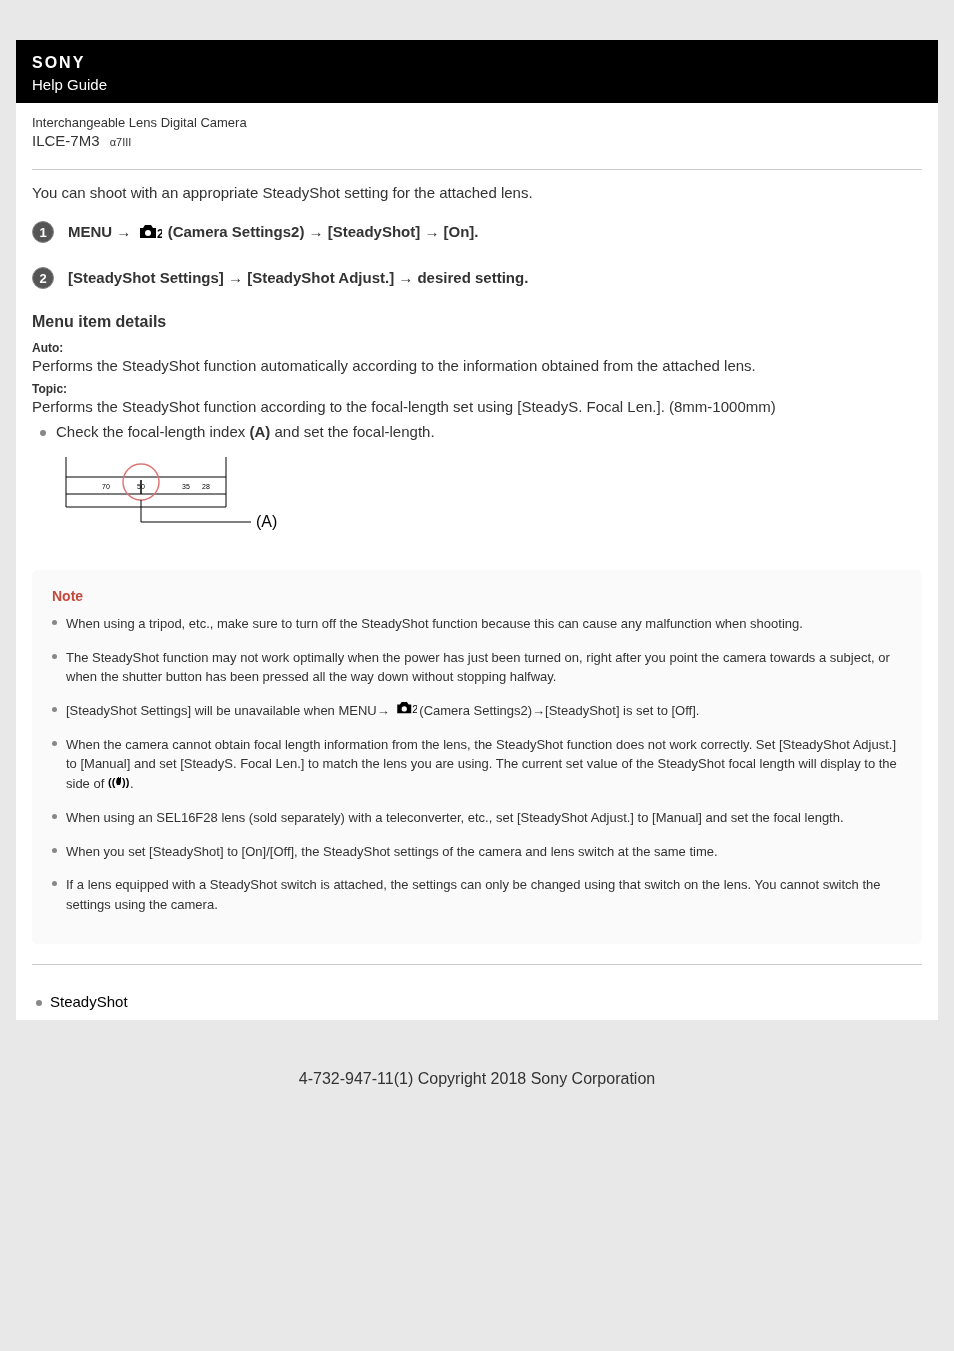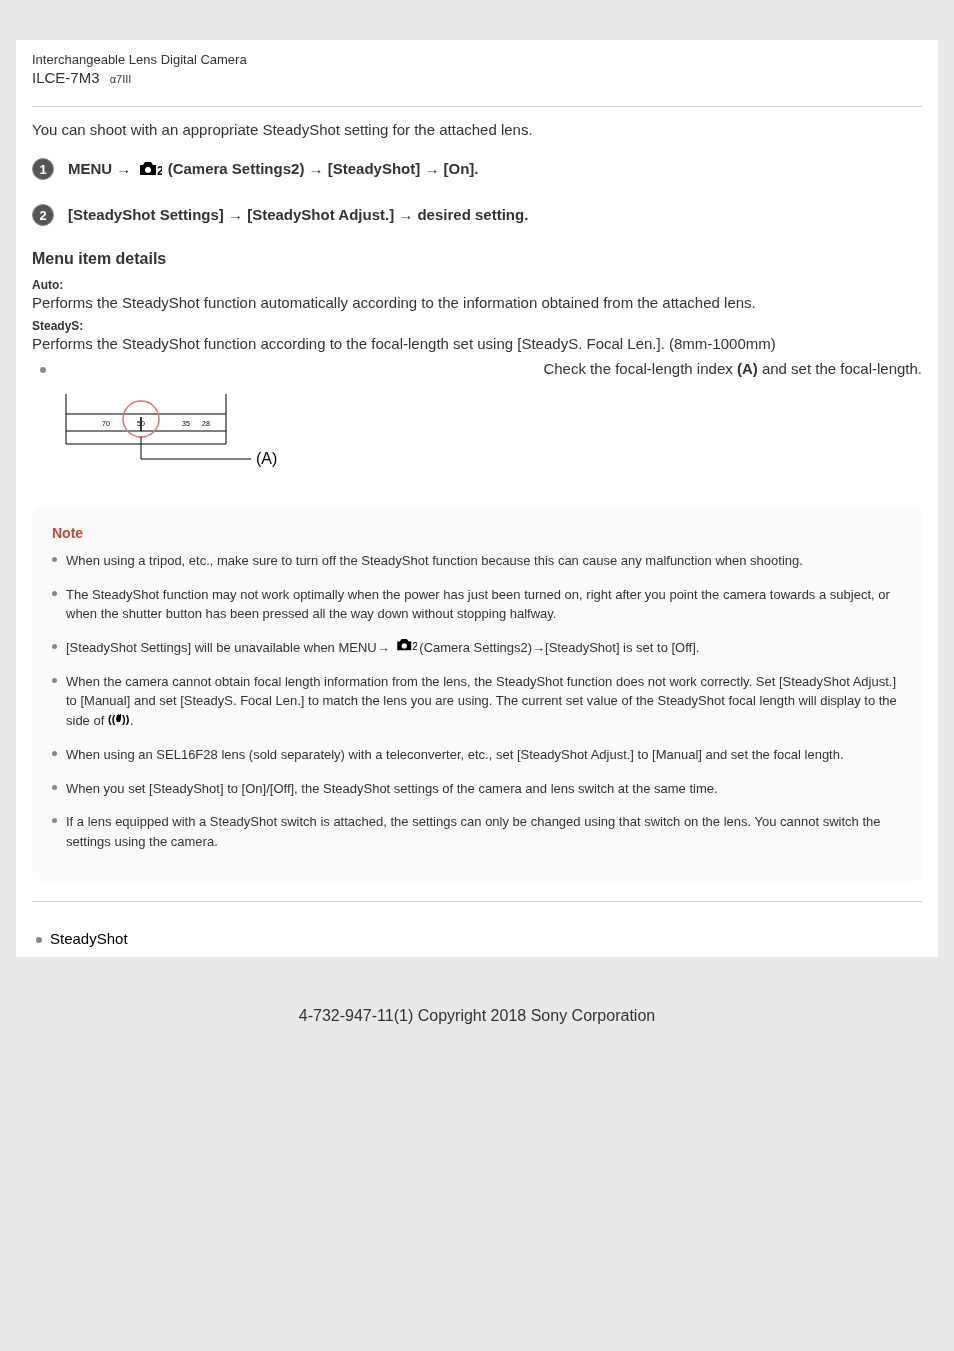--- a/index.html
+++ b/index.html
@@ -23,21 +23,20 @@
       font-weight: bold;
       letter-spacing: 2px;
       font-size: 16px;
       margin-bottom: 4px;
     }
     .help-guide {
       font-size: 15px;
     }
     .content {
       padding: 12px 16px 0 16px;
-      margin-top: 23px;
     }
     .product-type {
       font-size: 13px;
       color: #333;
       margin-bottom: 2px;
     }
     .model-line {
       font-size: 15px;
       margin-bottom: 20px;
     }
@@ -99,21 +98,20 @@
       margin-bottom: 2px;
     }
     .detail-desc {
       font-size: 15px;
       margin-bottom: 8px;
     }
     ul.outer {
       list-style: none;
       padding-left: 24px;
       margin-bottom: 10px;
-      text-align: right;
     }
     ul.outer > li {
       font-size: 15px;
       position: relative;
     }
     ul.outer > li::before {
       content: "";
       position: absolute;
       left: -16px;
       top: 7px;
@@ -203,20 +201,24 @@
     .hr-wide {
       border: none;
       border-top: 1px solid #ccc;
       margin: 0 16px;
     }
   </style>
 </head>
 <body>
 
 <div class="page">
+  <div class="header-bar">
+    <div class="sony-logo">SONY</div>
+    <div class="help-guide">Help Guide</div>
+  </div>
 
   <div class="content">
     <div class="product-type">Interchangeable Lens Digital Camera</div>
     <div class="model-line">
       <span>ILCE-7M3</span>
       <span class="model-sub">α7III</span>
     </div>
 
     <hr class="hr">
 
@@ -236,21 +238,21 @@
     <div class="step">
       <div class="step-num">2</div>
       <div class="step-text">[SteadyShot Settings] → [SteadyShot Adjust.] → desired setting.</div>
     </div>
 
     <h2 class="section">Menu item details</h2>
 
     <div class="detail-label">Auto:</div>
     <div class="detail-desc">Performs the SteadyShot function automatically according to the information obtained from the attached lens.</div>
 
-    <div class="detail-label">SteadyS:</div>
+    <div class="detail-label">Topic:</div>
     <div class="detail-desc">Performs the SteadyShot function according to the focal-length set using [SteadyS. Focal Len.]. (8mm-1000mm)</div>
 
     <ul class="outer">
       <li>
         <span>Check the focal-length index </span><strong>(A)</strong><span> and set the focal-length.</span>
       </li>
     </ul>
 
     <div class="focal-illustration">
       <svg width="240" height="90" viewBox="0 0 240 90">

